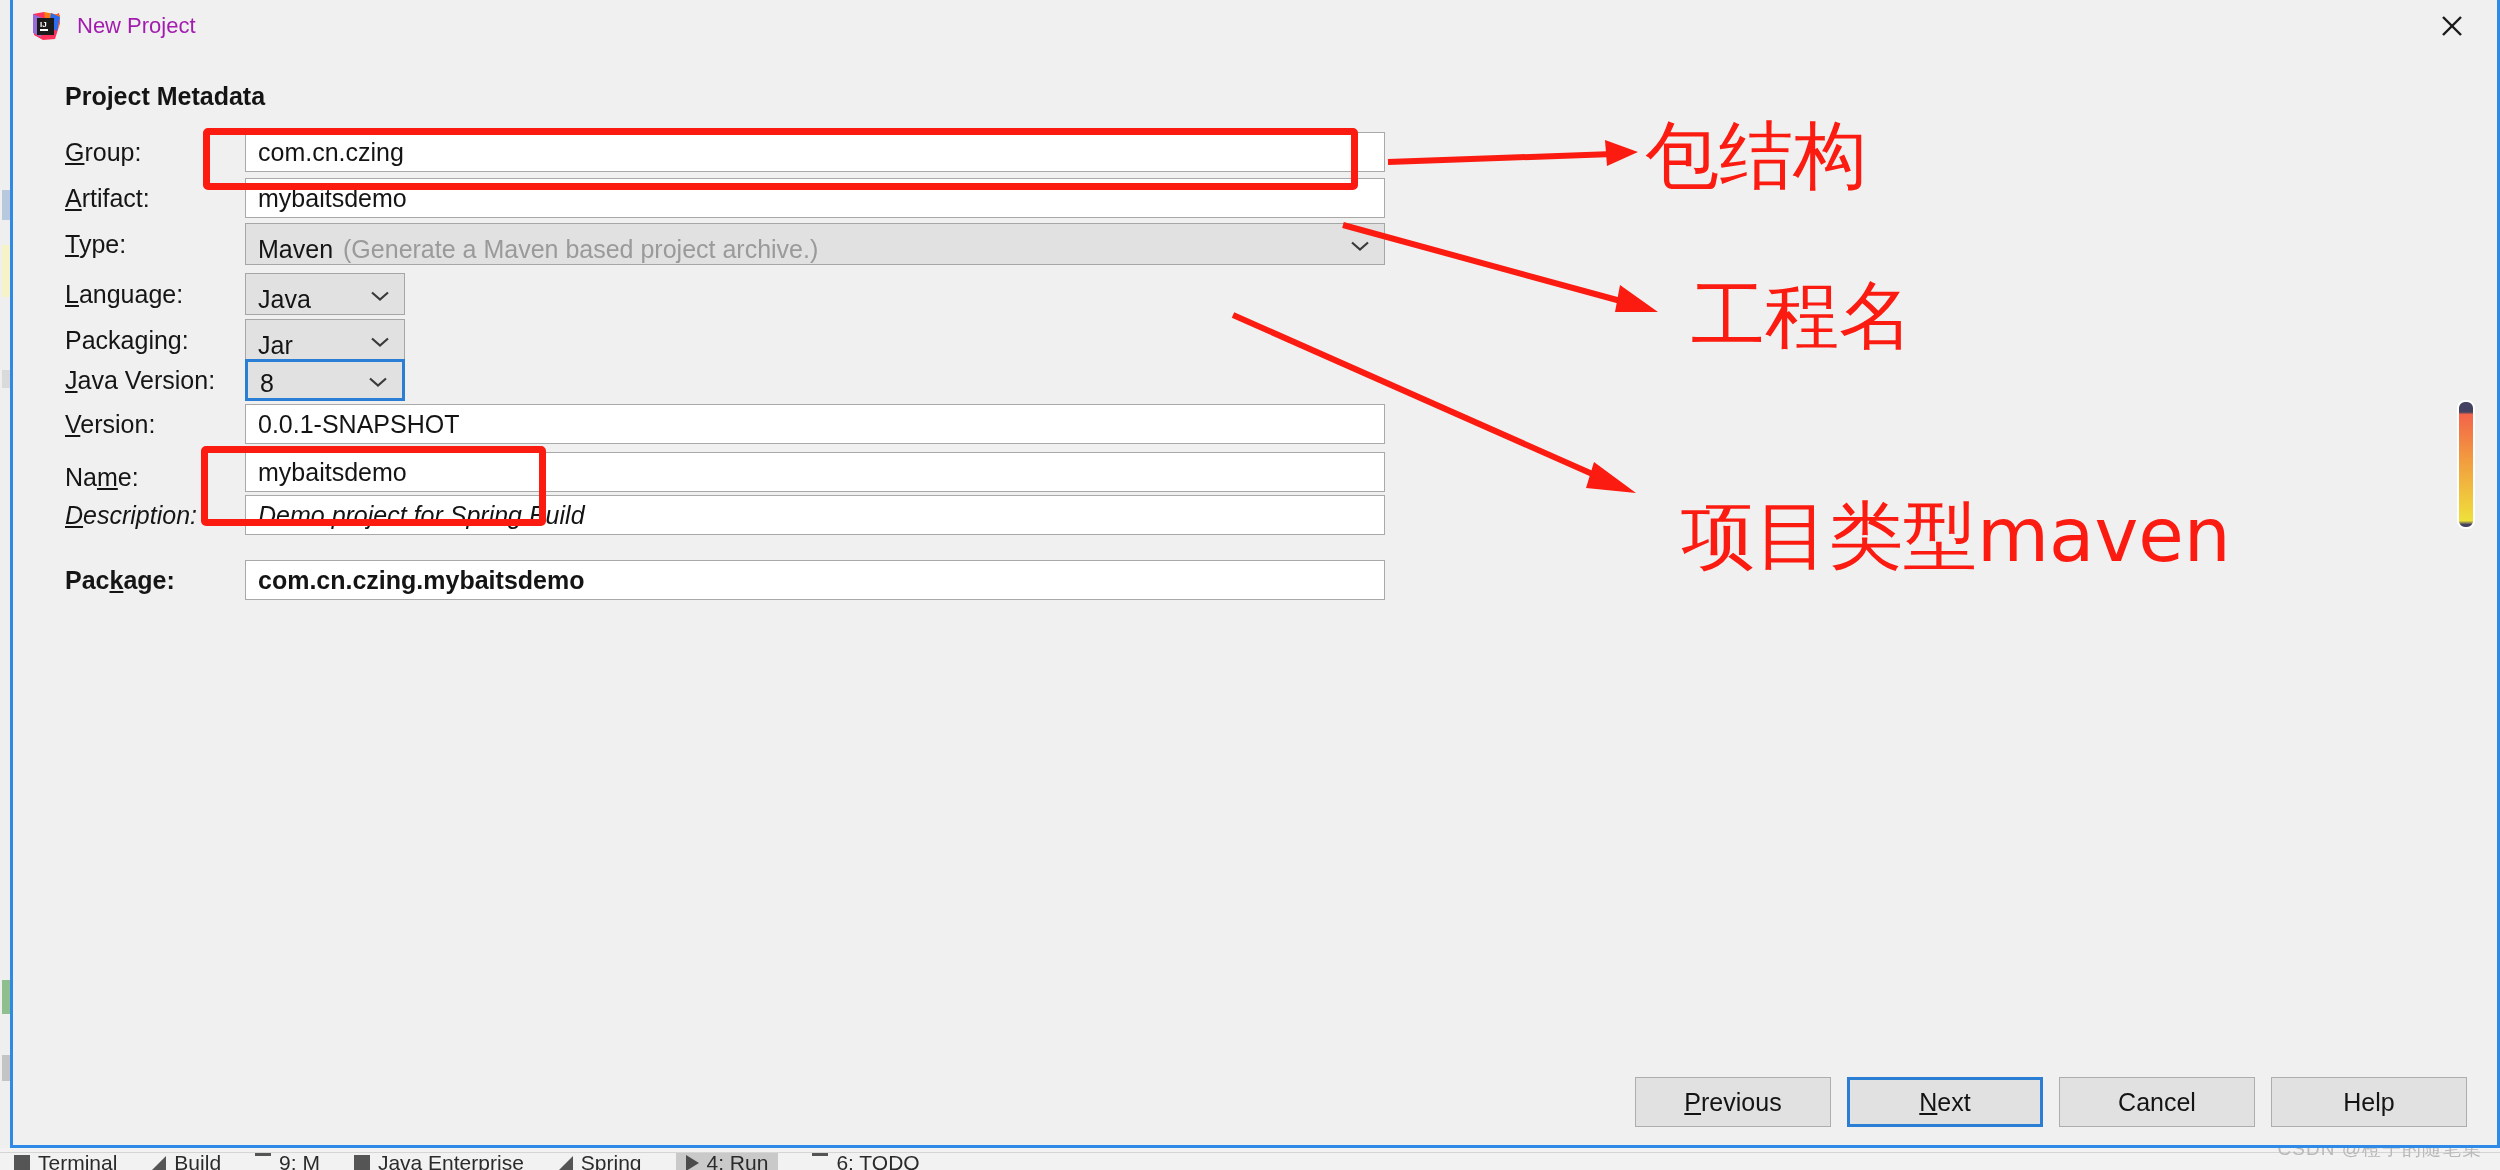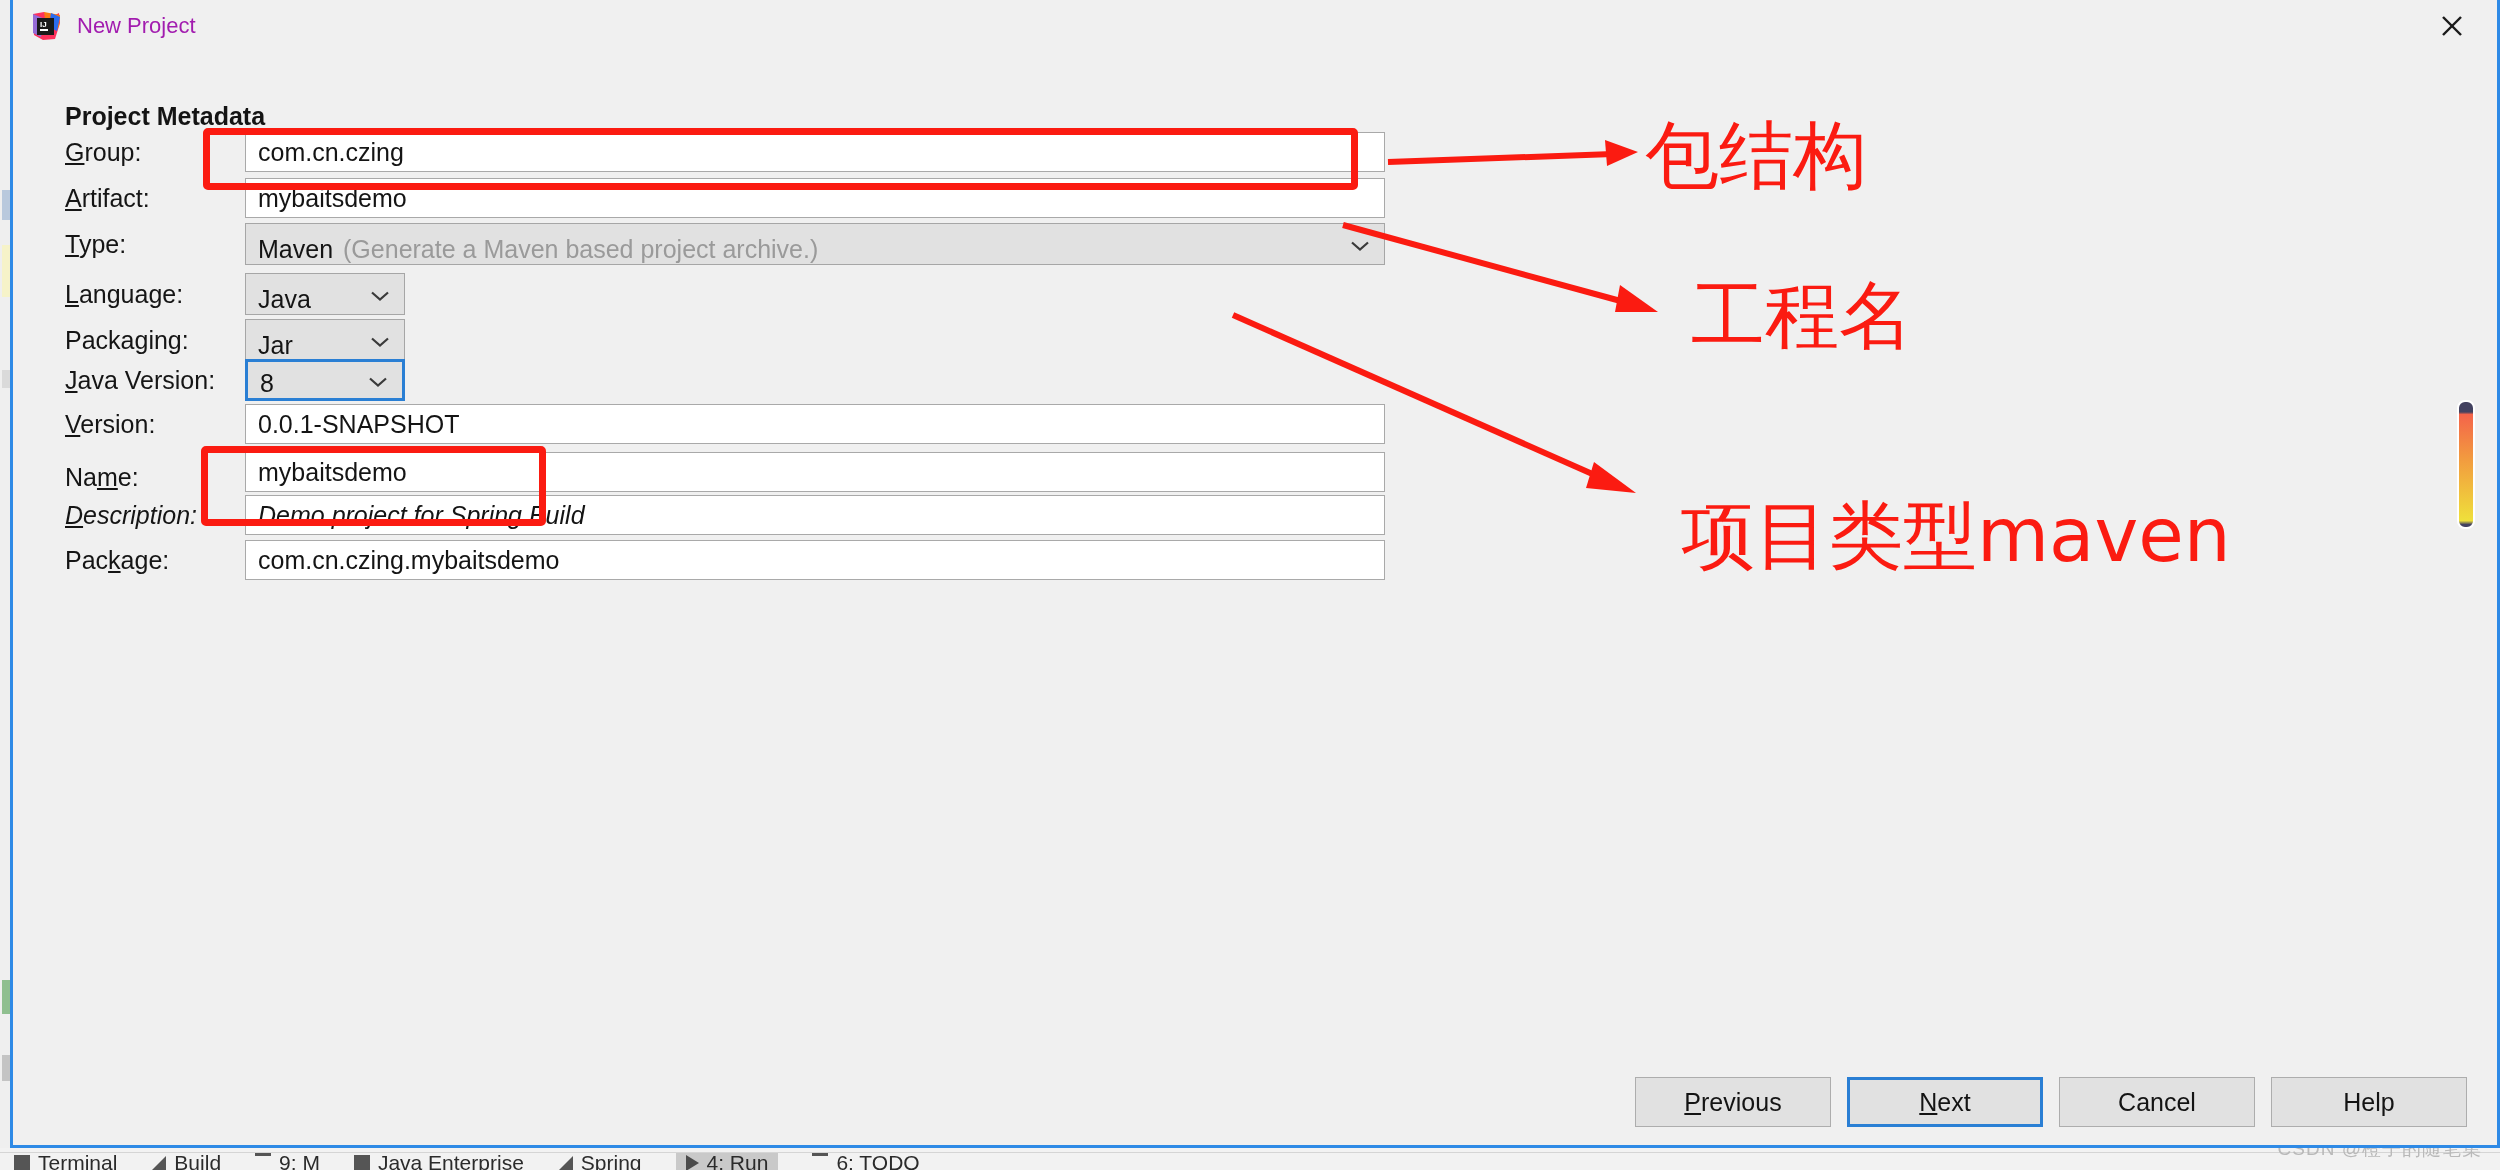--- a/index.html
+++ b/index.html
@@ -148,21 +148,20 @@
     color: #a21caf;
   }
 
   .section-title {
     position: absolute;
     left: 52px;
     top: 82px;
     font-size: 25px;
     font-weight: bold;
     color: #141414;
-    margin-top: 20px;
   }
 
   
   .form {
     position: absolute;
     left: 0;
     top: 130px;
     width: 100%;
   }
   .row {
@@ -405,21 +404,21 @@
         <div class="txt" style="width: 1140px;">0.0.1-SNAPSHOT</div>
       </div>
       <div class="row" style="top: 318px; align-items: flex-end;">
         <div class="lbl">Na<u>m</u>e:</div>
         <div class="txt" style="width: 1140px;">mybaitsdemo</div>
       </div>
       <div class="row" style="top: 363px; font-style: italic;">
         <div class="lbl"><u>D</u>escription:</div>
         <div class="txt" style="width: 1140px;">Demo project for Spring Build</div>
       </div>
-      <div class="row" style="top: 408px;">
+      <div class="row" style="top: 428px; font-weight: bold;">
         <div class="lbl">Pac<u>k</u>age:</div>
         <div class="txt" style="width: 1140px;">com.cn.czing.mybaitsdemo</div>
       </div>
     </div>
 
   <div class="redbox" style="left:190px; top:128px; width:1155px; height:62px;"></div>
   <div class="redbox" style="left:188px; top:446px; width:345px; height:80px;"></div>
 
   <svg class="arrow-svg" style="left:1370px; top:130px; width:260px; height:60px;">
     <line x1="5" y1="32" x2="230" y2="24" stroke="#fb1b11" stroke-width="6"></line>

